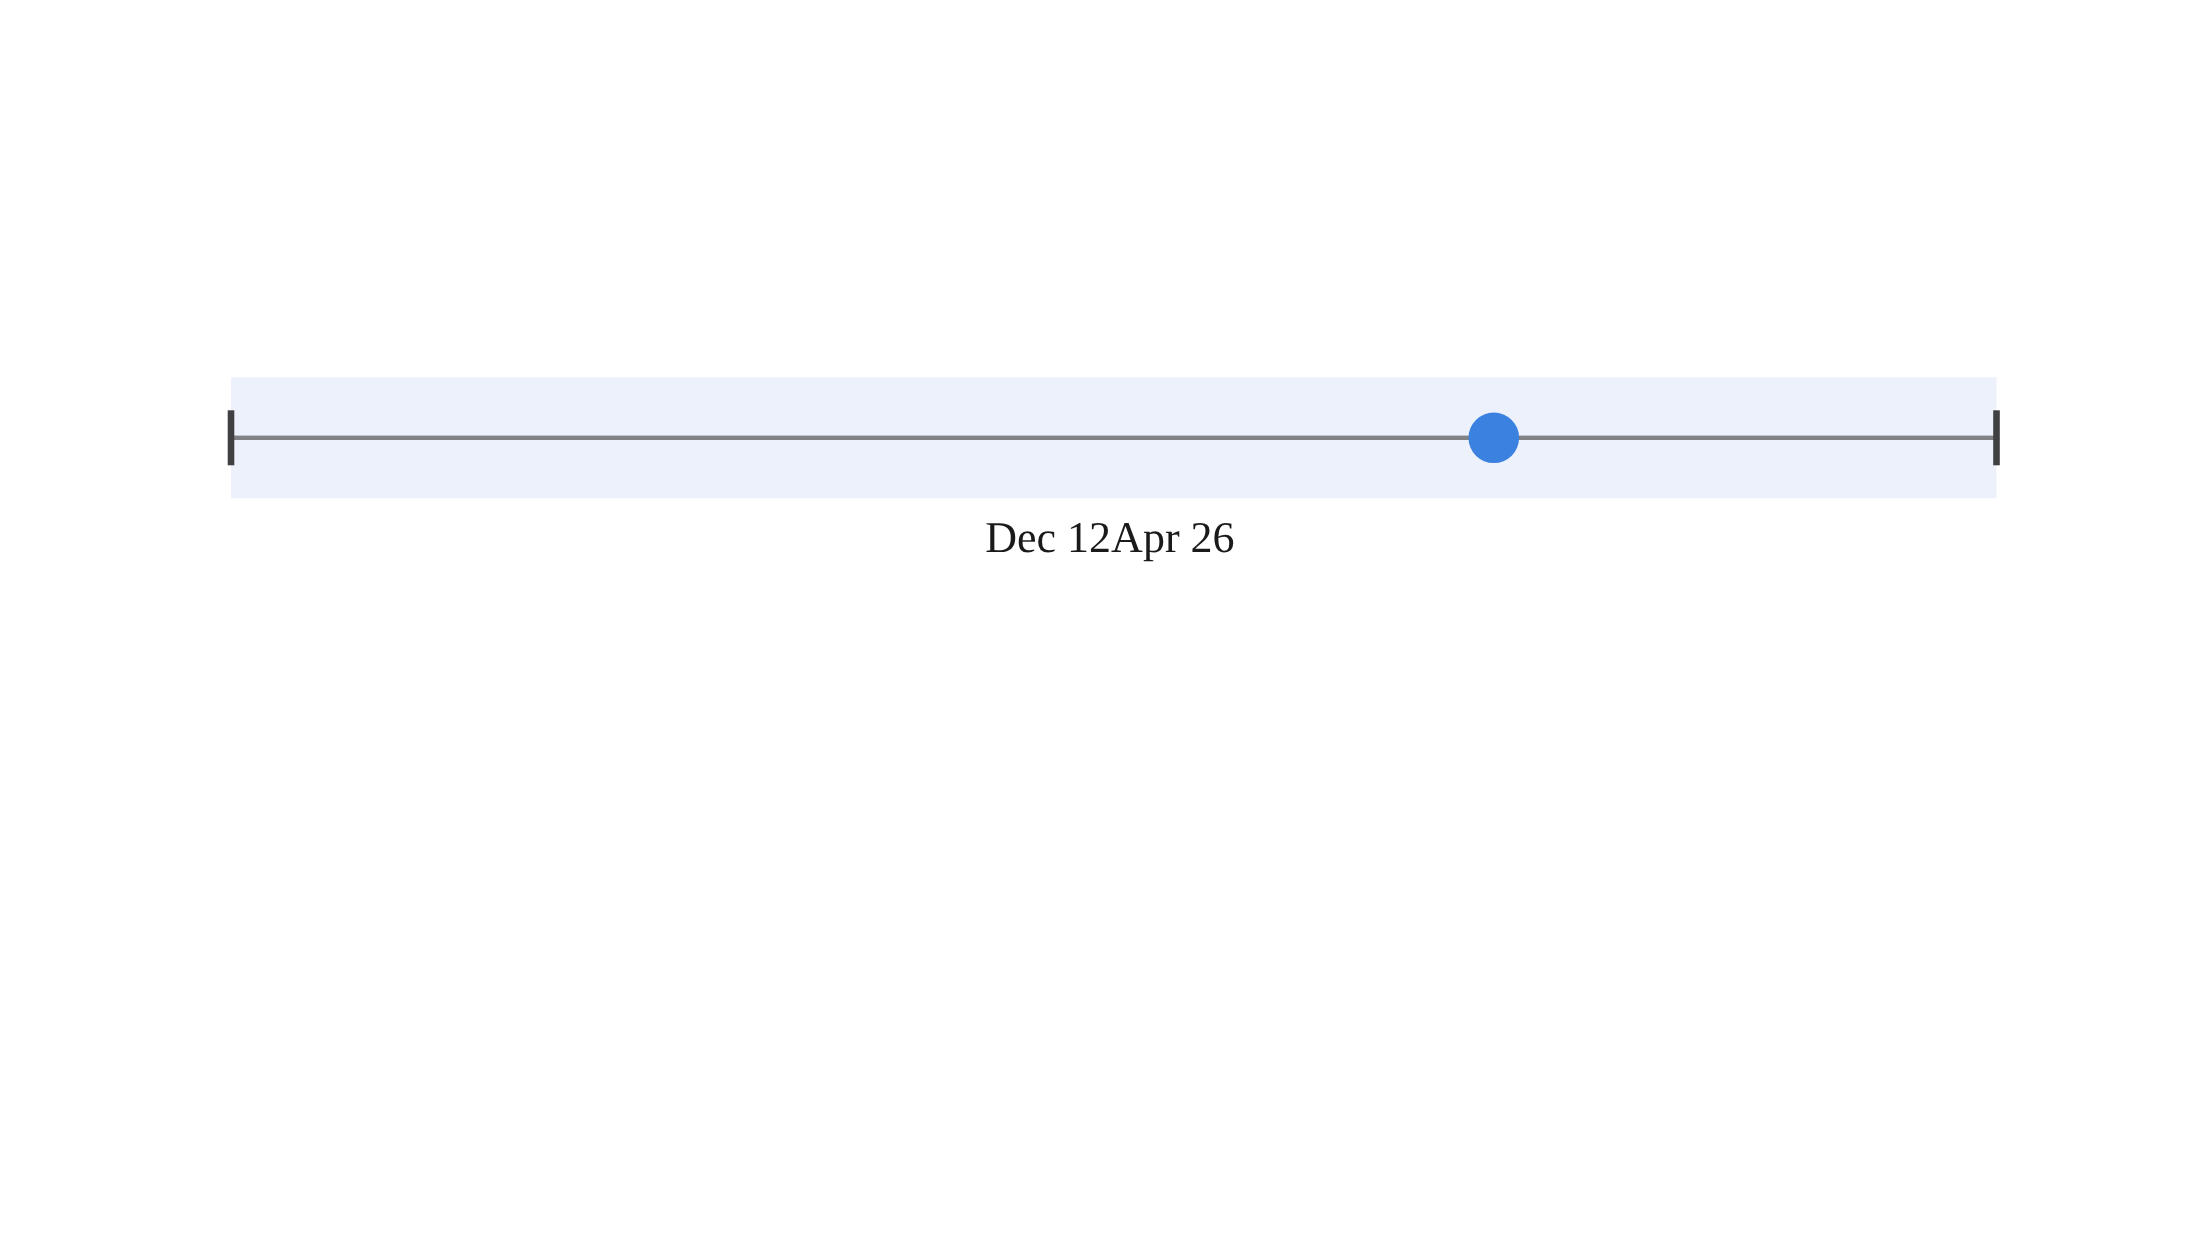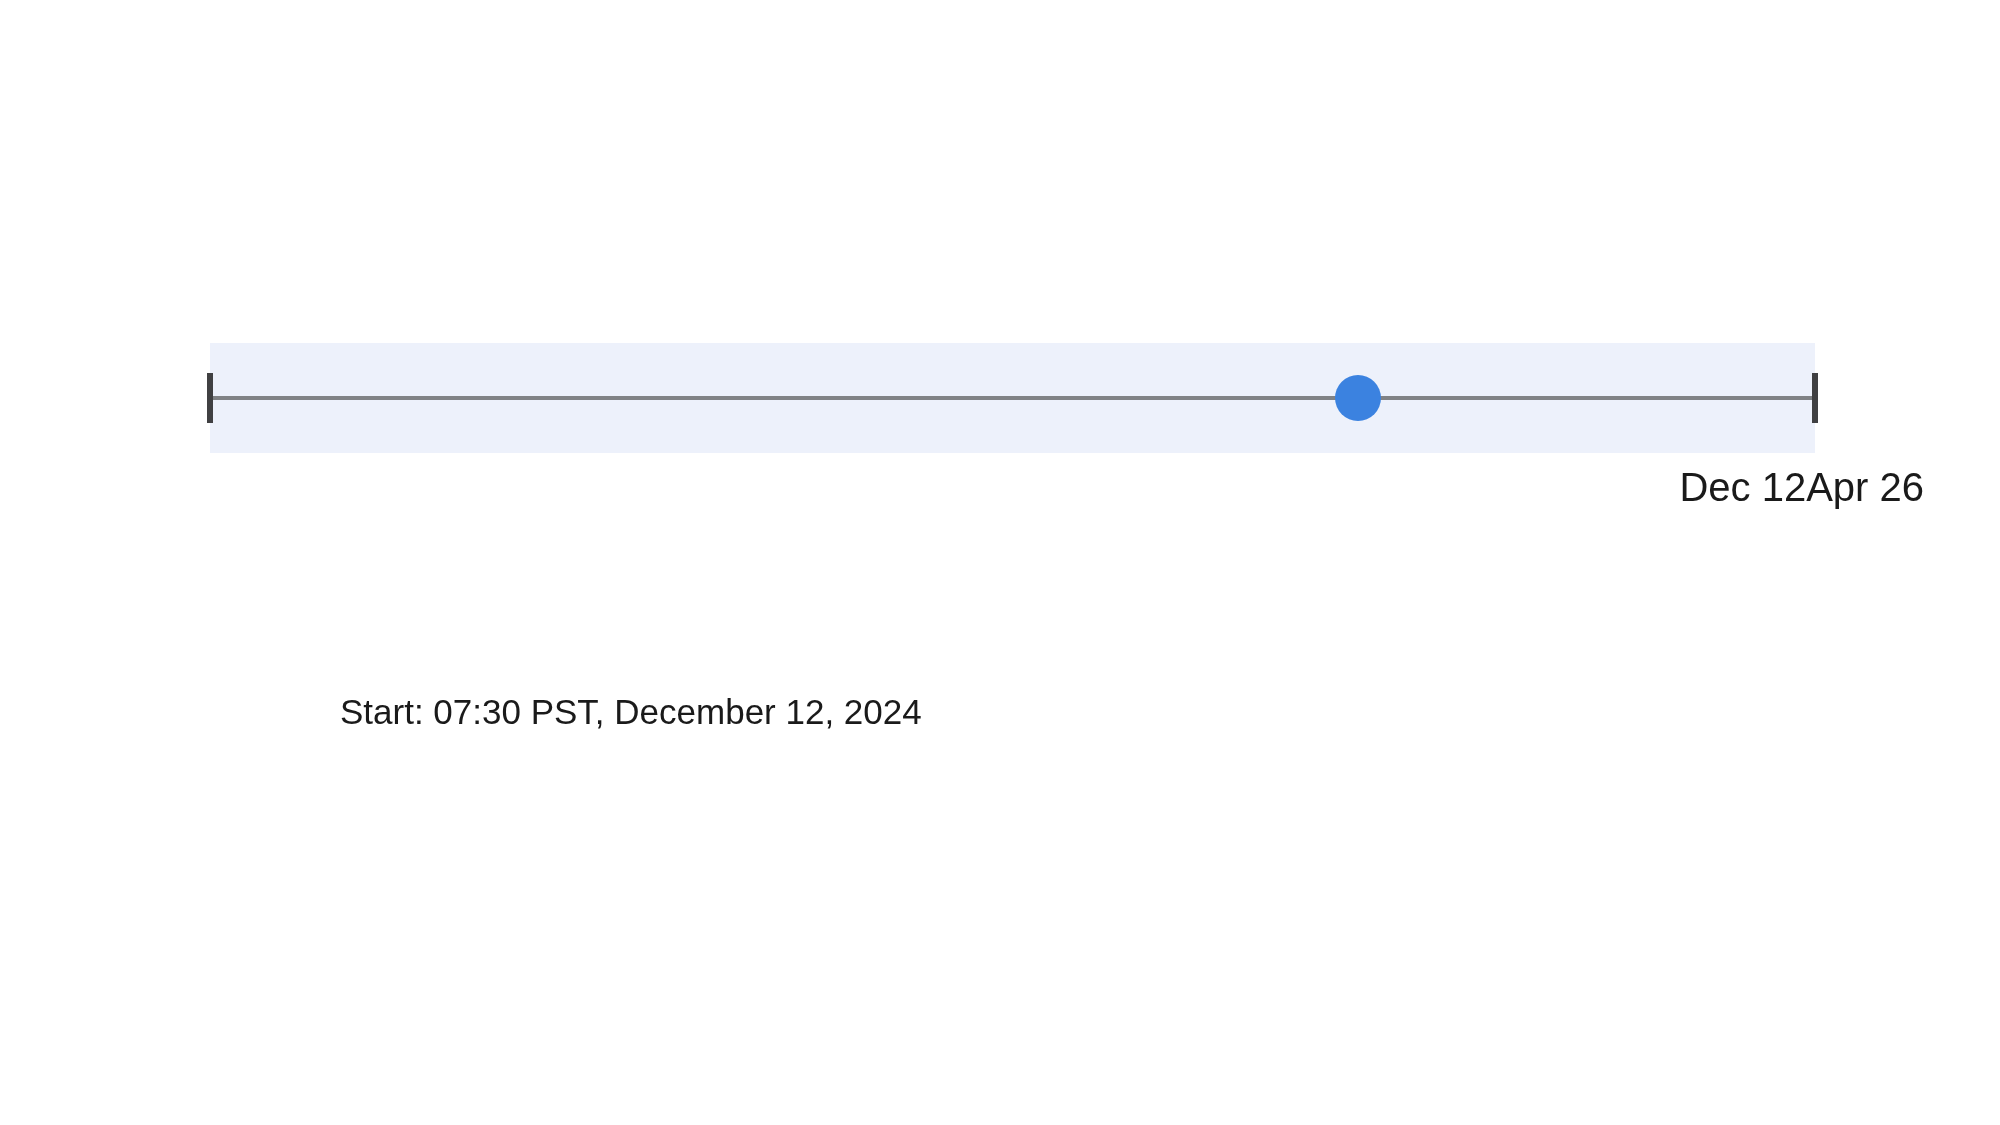--- a/index.html
+++ b/index.html
@@ -58,23 +58,24 @@
       height: 46px;
       background: #3b82e0;
       border-radius: 50%;
     }
     .timeline-labels {
       position: absolute;
       left: 94px;
       top: 465px;
       width: 1830px;
       display: flex;
-      justify-content: flex-end;
+      justify-content: center;
       font-size: 40px;
       color: #1a1a1a;
+      font-family: Liberation Serif, serif;
     }
     .details {
       position: absolute;
       left: 340px;
       top: 685px;
       font-size: 35px;
       color: #1a1a1a;
       line-height: 1.53;
     }
   </style>
@@ -87,14 +88,13 @@
   <div class="timeline-tick-right"></div>
   <div class="timeline-marker"></div>
 </div>
 
 <div class="timeline-labels">
   <span>Dec 12</span>
   <span>Apr 26</span>
 </div>
 
 <div class="details">
-  <div>Start: 07:30 PST, December 12, 2024</div>
 </div>
 
 </body></html>

